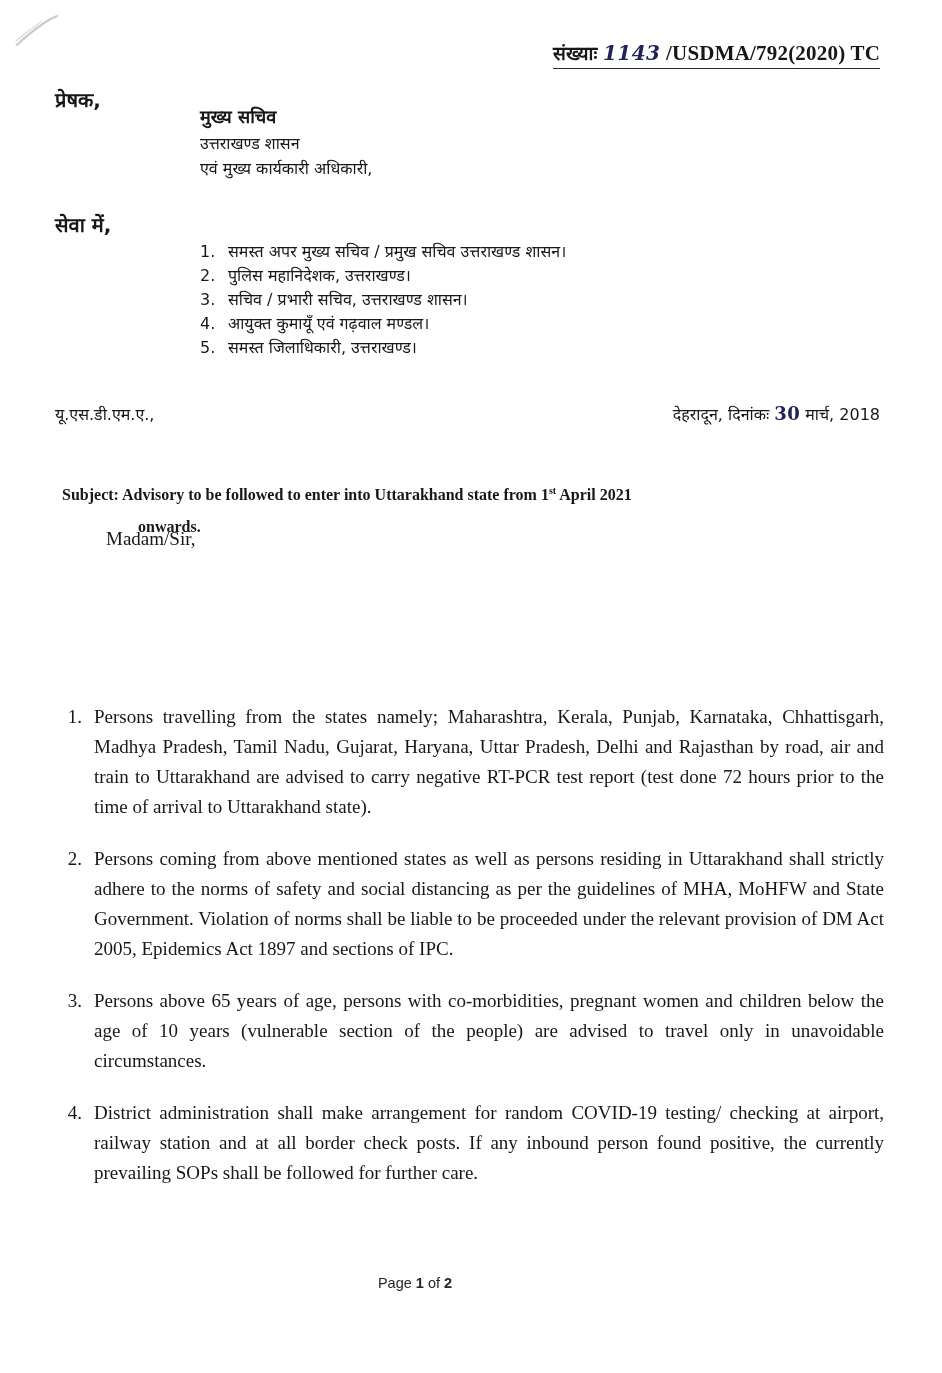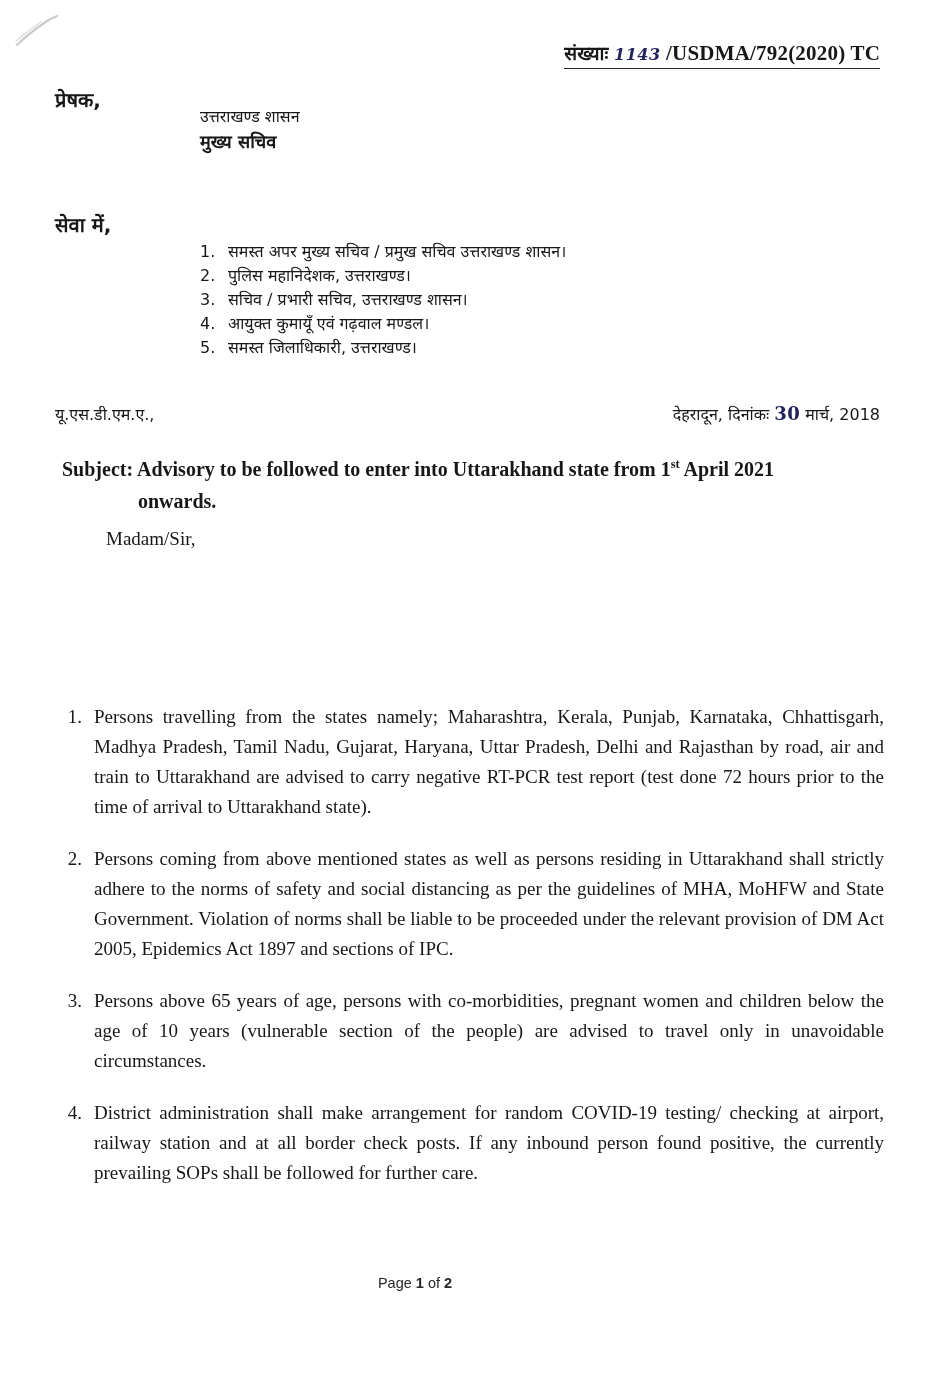--- a/index.html
+++ b/index.html
@@ -24,21 +24,21 @@
   .refno {
     display:inline-block;
     font-size:21px; font-weight:bold; letter-spacing:.2px;
     border-bottom:1.6px solid #2a2a2e; padding-bottom:2px;
     white-space:nowrap;
   }
   .dev { font-family:Liberation Serif, serif; font-weight:bold; font-size:19px; }
   .handwritten {
     font-family:"DejaVu Serif", serif;
     font-style:italic; font-weight:bold;
-    color:#23235c; letter-spacing:.5px; font-size:16px;
+    color:#23235c; letter-spacing:.5px; font-size:20px;
   }
 
   
   .block-label {
     position:absolute; left:55px;
     font-family:"DejaVu Sans", sans-serif; font-size:20px; font-weight:bold;
   }
   .from-label { top:86px; }
   .to-label   { top:211px; }
 
@@ -60,22 +60,22 @@
   
   .usdma { position:absolute; left:55px; top:403px; font-family:"DejaVu Sans", sans-serif; font-size:16px; }
   .datewrap { position:absolute; right:62px; top:403px; font-family:"DejaVu Sans", sans-serif; font-size:16px; white-space:nowrap; }
   .datewrap .hw-date {
     font-family:"DejaVu Serif", serif; font-weight:bold; color:#23235c;
     font-size:18px; letter-spacing:.4px;
   }
 
   
   .subject {
-    position:absolute; left:62px; top:448px; width:822px;
-    font-size:20px; font-weight:bold; line-height:32px;
+    position:absolute; left:62px; top:475px; width:822px;
+    font-size:16px; font-weight:bold; line-height:32px;
   }
   .subject .cont { display:block; padding-left:76px; }
   .subject sup { font-size:.62em; vertical-align:super; }
 
   
   .salutation { position:absolute; left:62px; top:528px; font-size:19px;margin-left:44px; }
 
   .lead {
     position:absolute; left:62px; top:588px; width:822px;
     font-size:19px; line-height:30px; text-align:justify; text-indent:62px;
@@ -106,22 +106,23 @@
     <path d="M3 31 C10 24, 20 16, 30 9 C34 6, 38 4, 43 2" stroke="#8c8c94" stroke-width="2.2" fill="none" stroke-linecap="round"></path>
     <path d="M2 27 C9 21, 18 14, 27 8" stroke="#b3b3ba" stroke-width="1.4" fill="none" stroke-linecap="round"></path>
   </svg>
 
   <div class="refno-row">
     <span class="refno"><span class="dev">संख्याः</span> <span class="handwritten">1143</span> <span>/USDMA/792(2020) TC</span></span>
   </div>
 
   <div class="block-label from-label">प्रेषक,</div>
   <div class="from-body">
+    <div class="l head">मुख्य सचिव</div>
     <div class="l">उत्तराखण्ड शासन</div>
-    <div class="l head">मुख्य सचिव</div>
+    <div class="l">एवं मुख्य कार्यकारी अधिकारी,</div>
   </div>
 
   <div class="block-label to-label">सेवा में,</div>
   <ul class="to-list">
     <li>
         <span class="num">1.</span>
         <span>समस्त अपर मुख्य सचिव / प्रमुख सचिव उत्तराखण्ड शासन।</span>
       </li>
     <li>
         <span class="num">2.</span>

